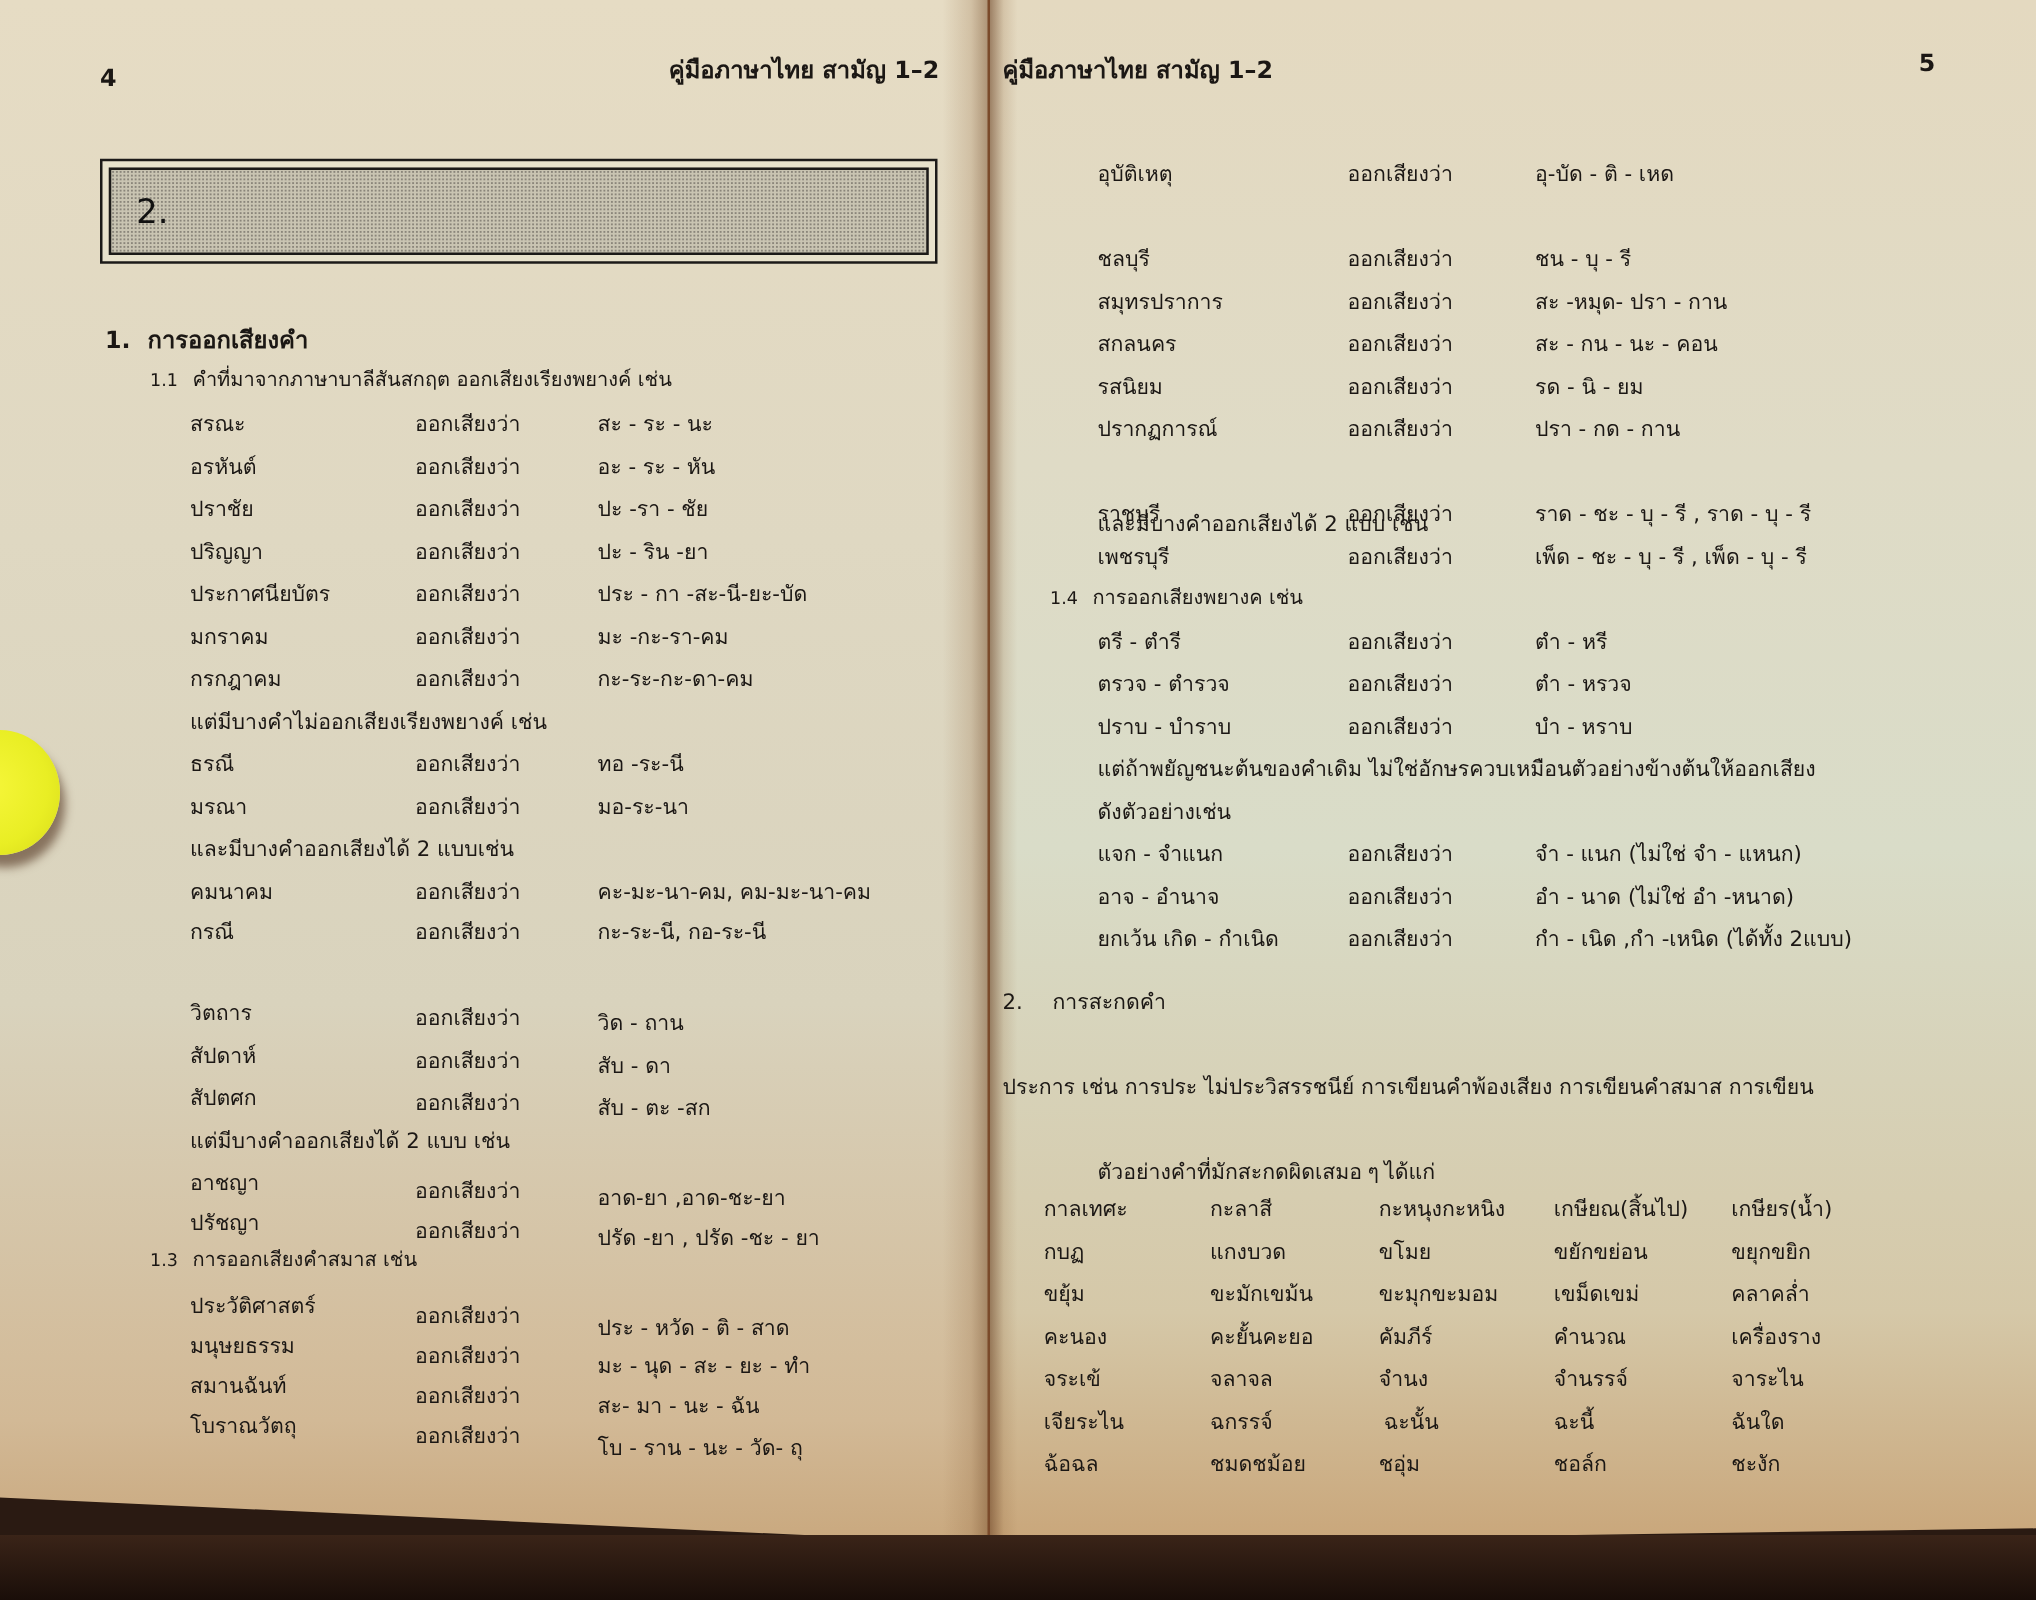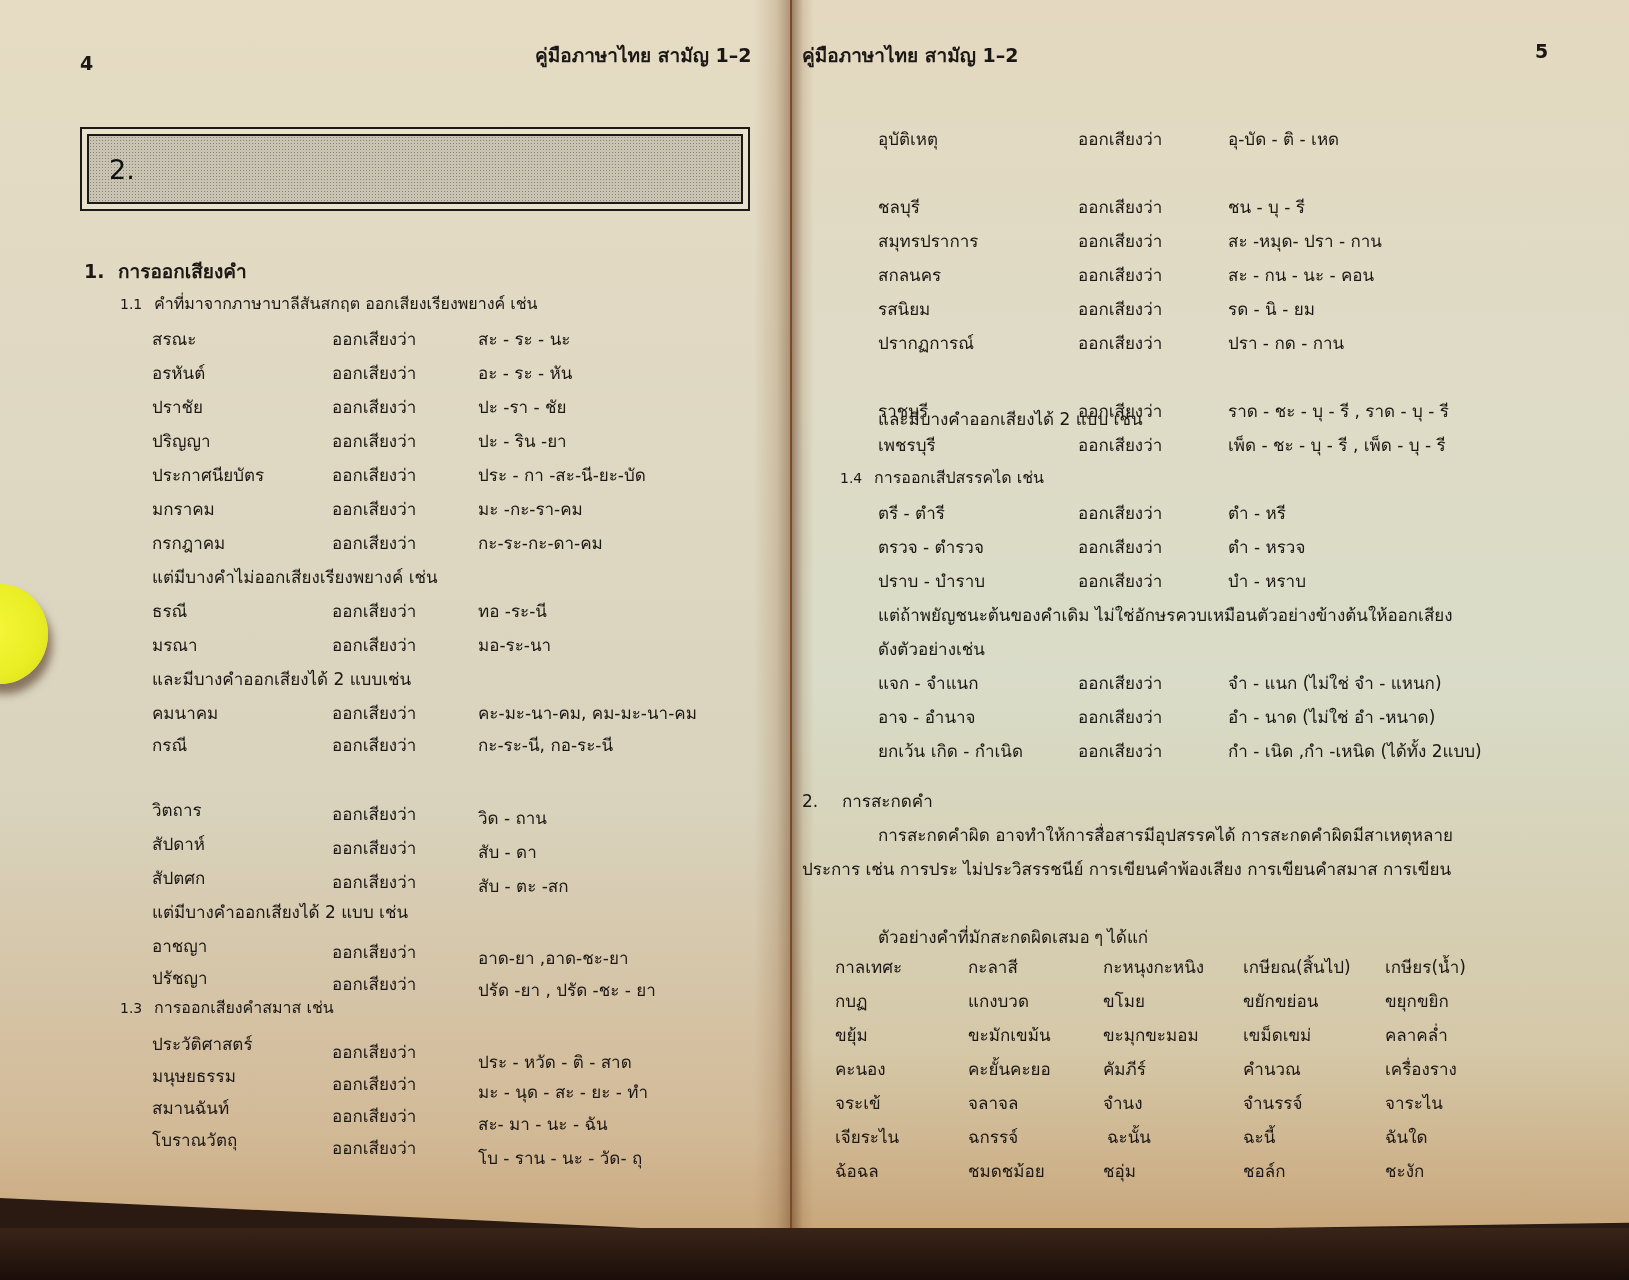--- a/index.html
+++ b/index.html
@@ -249,21 +249,21 @@
         <span style="left:200px">ออกเสียงว่า</span>
         <span style="left:350px">ราด - ชะ - บุ - รี , ราด - บุ - รี</span>
       </div>
     <div class="row" style="left:86px; top:431px;">
         <span style="left:0">เพชรบุรี</span>
         <span style="left:200px">ออกเสียงว่า</span>
         <span style="left:350px">เพ็ด - ชะ - บุ - รี , เพ็ด - บุ - รี</span>
       </div>
 
     <div class="line" style="left:48px; top:465px;">
-      <span class="secnum">1.4</span><span class="sec-text">การออกเสีปสรรคได เช่น</span>
+      <span class="secnum">1.4</span><span class="sec-text">การออกเสียงพยางค เช่น</span>
     </div>
     <div class="row" style="left:86px; top:499px;">
         <span style="left:0">ตรี - ตำรี</span>
         <span style="left:200px">ออกเสียงว่า</span>
         <span style="left:350px">ตำ - หรี</span>
       </div>
     <div class="row" style="left:86px; top:533px;">
         <span style="left:0">ตรวจ - ตำรวจ</span>
         <span style="left:200px">ออกเสียงว่า</span>
         <span style="left:350px">ตำ - หรวจ</span>
@@ -287,21 +287,20 @@
       </div>
     <div class="row" style="left:86px; top:737px;">
         <span style="left:0">ยกเว้น เกิด - กำเนิด</span>
         <span style="left:200px">ออกเสียงว่า</span>
         <span style="left:350px">กำ - เนิด ,กำ -เหนิด (ได้ทั้ง 2แบบ)</span>
       </div>
 
     <div class="line" style="left:10px; top:787px;">
       <span style="display:inline-block;width:40px;">2.</span><span>การสะกดคำ</span>
     </div>
-    <div class="line" style="left:86px; top:821px;">การสะกดคำผิด อาจทำให้การสื่อสารมีอุปสรรคได้   การสะกดคำผิดมีสาเหตุหลาย</div>
     <div class="line" style="left:10px; top:855px;">ประการ เช่น การประ ไม่ประวิสรรชนีย์ การเขียนคำพ้องเสียง การเขียนคำสมาส  การเขียน</div>
     <div class="line" style="left:86px; top:923px;font-family:Liberation Serif, serif;">ตัวอย่างคำที่มักสะกดผิดเสมอ ๆ ได้แก่</div>
   </div>
 
   <div class="word-grid">
     <div class="wrow" style="top:13px">
       <span style="left:0">กาลเทศะ</span>
         <span style="left:133px">กะลาสี</span>
         <span style="left:268px">กะหนุงกะหนิง</span>
         <span style="left:408px">เกษียณ(สิ้นไป)</span>

